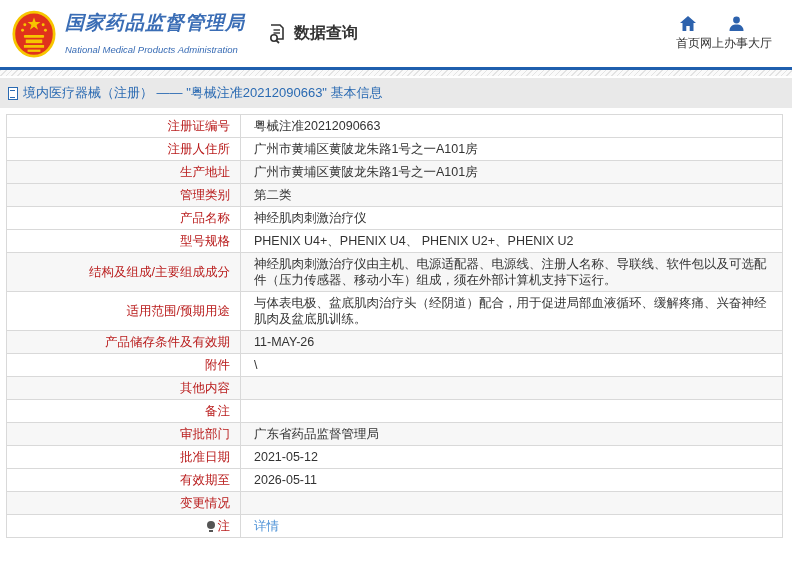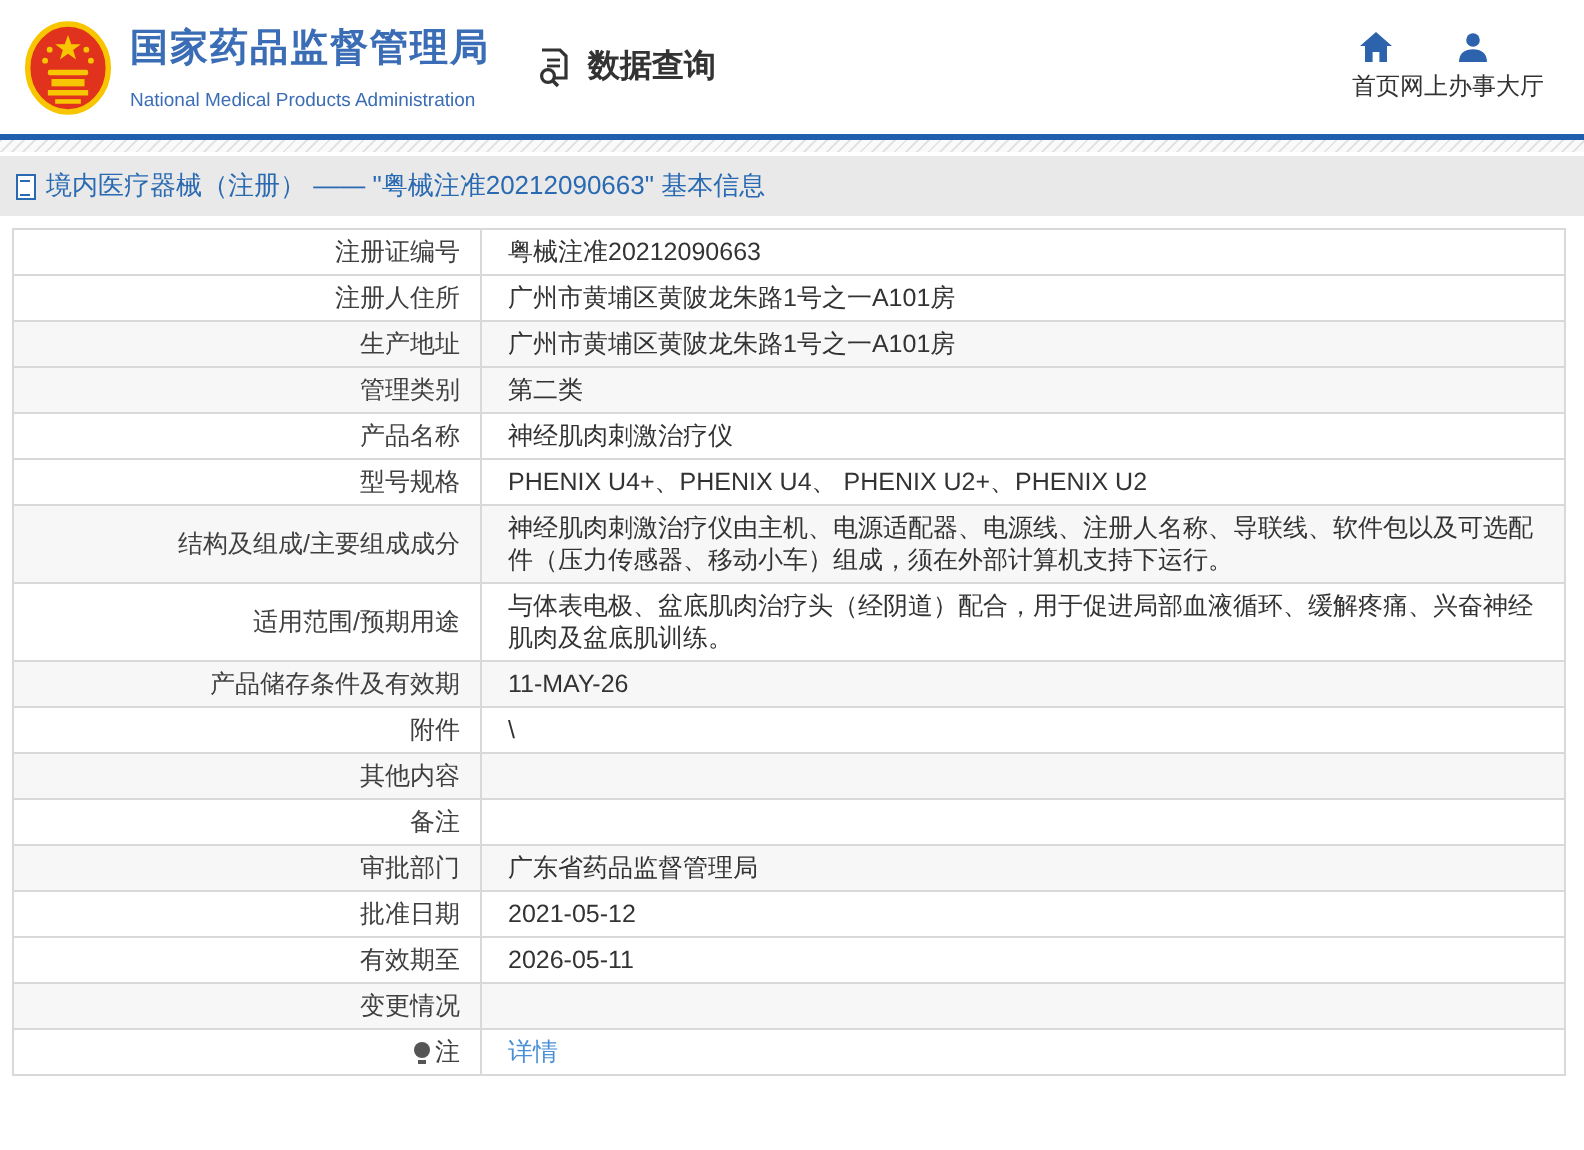--- a/index.html
+++ b/index.html
@@ -2,21 +2,21 @@
 <html style="--brand-blue: #3a6db5; --icon-blue: #2d62ad; --breadcrumb-blue: #2a6ab2; --link-blue: #4a90d6; --header-border-blue: #1f5fae; --row-alt-bg: #f7f7f7; --table-border: #d9d9d9; --emblem-red: #e0321c; --emblem-gold: #f7c600;"><head>
 <meta charset="utf-8">
 <style>
   * { margin:0; padding:0; box-sizing:border-box; }
   html,body { width:792px; height:575px; background:#fff; overflow:hidden;
     font-family:"Liberation Sans","DejaVu Sans",sans-serif; }
 
   
   .site-header { display:flex; align-items:center; height:70px; padding:0 20px 0 12px;
     background:#fff; border-bottom:3px solid var(--header-border-blue,#1f5fae); }
-  .brand { display:flex; align-items:center; gap:9px; }
+  .brand { display:flex; align-items:flex-start; gap:9px;font-style:italic; }
   .brand-cn { font-size:19px; font-weight:bold; color:var(--brand-blue,#3a6db5); letter-spacing:1px; }
   .brand-en { font-size:9.5px; color:var(--brand-blue,#3a6db5); margin-top:8px; }
   .data-query { display:flex; gap:5px; margin-left:22px;
     font-size:16px; font-weight:bold; color:#333; cursor:pointer; }
   .header-right { margin-left:auto; display:flex; }
   .nav-item { display:flex; flex-direction:column; align-items:center; gap:4px;
     font-size:12px; color:#333; text-decoration:none; cursor:pointer; }
   .hatch-strip { height:6px; background:repeating-linear-gradient(135deg,#e3e3e3 0 1px,#fafafa 1px 4px); }
 
   
@@ -25,21 +25,21 @@
   .doc-icon { display:inline-block; width:10px; height:13px; border:1.5px solid var(--breadcrumb-blue,#2a6ab2);
     position:relative; background:#fff; }
   .doc-icon::after { content:''; position:absolute; left:1px; top:2px; width:5px; height:6px;
     border-top:1.5px solid var(--breadcrumb-blue,#2a6ab2); border-bottom:1.5px solid var(--breadcrumb-blue,#2a6ab2); }
 
   
   .info-table { width:777px; margin:6px 0 0 6px; border:1px solid var(--table-border,#d9d9d9); border-bottom:none; }
   .trow { display:flex; border-bottom:1px solid var(--table-border,#d9d9d9); background:#fff; }
   .trow.alt { background:var(--row-alt-bg,#f7f7f7); }
   .cell { padding:3px 10px; font-size:12.5px; line-height:16px; }
-  .lab { width:234px; flex:0 0 234px; text-align:center; color:#404040;
+  .lab { width:234px; flex:0 0 234px; text-align:center; color:#b91c1c;
     border-right:1px solid var(--table-border,#d9d9d9); display:flex; justify-content:flex-end; align-items:center; gap:3px; }
   .val { flex:1; color:#333; padding-left:13px; display:flex; align-items:center; flex-wrap:wrap; }
   .link { color:var(--link-blue,#4a90d6); text-decoration:none; cursor:pointer; }
 
   
   .bulb { display:inline-block; width:8px; height:11px; position:relative; flex:0 0 8px; }
   .bulb::before { content:''; position:absolute; top:0; left:0; width:8px; height:8px; border-radius:50%; background:#555; }
   .bulb::after { content:''; position:absolute; bottom:0; left:2px; width:4px; height:2px; background:#555; }
   svg { display:block; }
 </style>

